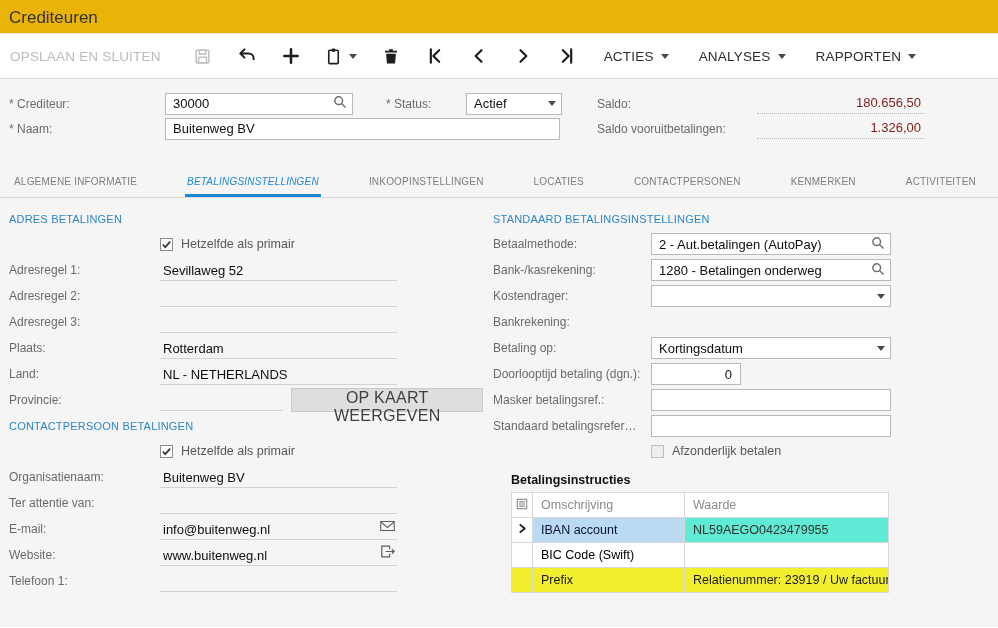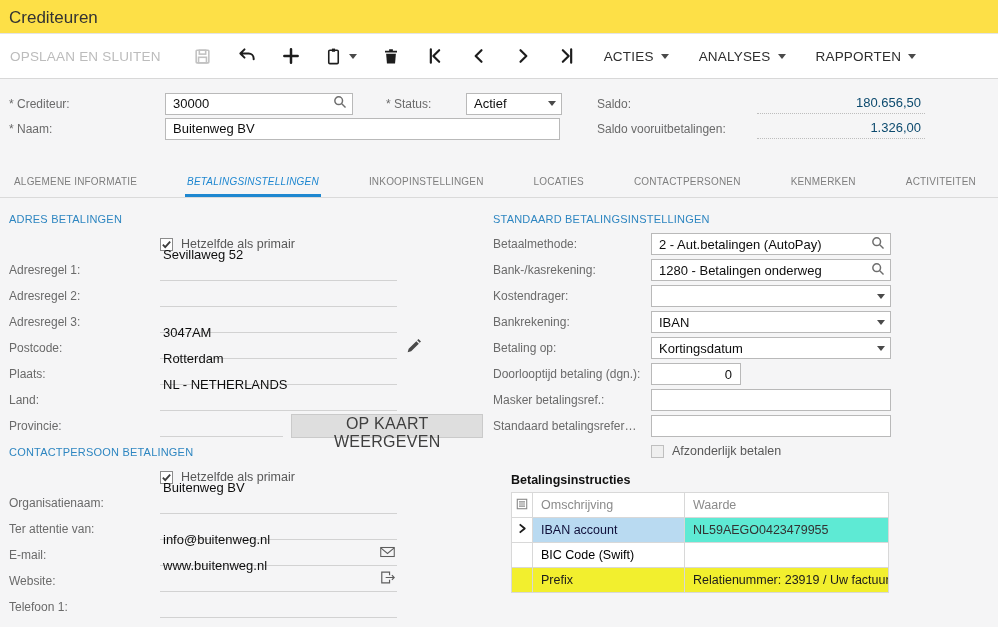--- a/index.html
+++ b/index.html
@@ -1,20 +1,20 @@
 <!DOCTYPE html>
 <html><head>
 <meta charset="utf-8">
 <style>
   * { box-sizing: border-box; margin: 0; padding: 0; }
   html,body { width: 998px; height: 628px; overflow: hidden; background: #fff;
     font-family: "Liberation Sans", sans-serif; }
 
   
-  .titlebar { height: 33px; padding: 8px 0 0 9px; background: #fde047; }
+  .titlebar { height: 33px; padding: 8px 0 0 9px; background: #eab308; }
   .page-title { font-size: 17px; color: #333; }
 
   
   .toolbar { height: 46px; border-top: 1px solid #e4e4e4; border-bottom: 1px solid #d8d8d8;
     display: flex; align-items: center; padding-left: 6px; background: #fff; }
   .tb-saveclose { font-size: 13.5px; color: #bcbcbc; letter-spacing: .2px; padding: 0 10px 0 4px;
     background: none; border: none; margin-right: 10px; font-family: inherit; }
   .tbtn { width: 44px; height: 32px; display: flex; align-items: center; justify-content: center;
     background: none; border: none; color: #1d1d1d; cursor: default; }
   .tbtn.disabled { color: #c2c2c2; }
@@ -34,41 +34,41 @@
   .slabel-status { width: 80px; font-size: 12px; color: #6a6a6a; margin-left: 33px; }
   .box { background: #fff; border: 1px solid #b9b9b9; height: 22px; display: flex;
     align-items: center; padding: 0 5px 0 7px; font-size: 13px; color: #0e0e0e; }
   .box .grow { flex: 1; }
   .w-cred { width: 188px; }
   .w-naam { width: 395px; }
   .w-status { width: 96px; }
   .saldo-block { position: absolute; left: 597px; top: 12px; }
   .saldo-row { display: flex; align-items: center; height: 25px; }
   .saldo-label { width: 160px; font-size: 12px; color: #6a6a6a; }
-  .saldo-value { width: 168px; text-align: right; font-size: 13px; color: #0c4a6e;
+  .saldo-value { width: 168px; text-align: right; font-size: 13px; color: #7f1d1d;
     border-bottom: 1px dotted #bdbdbd; padding: 2px 4px 3px 0; }
 
   
   .tabs { display: flex; align-items: flex-end; height: 37px; padding: 0 20px 0 12px;
     justify-content: space-between; border-bottom: 1px solid #dadada; background: #f5f5f6; }
   .tab { background: none; border: none; font-family: inherit; font-size: 10px; color: #7e7e7e;
     letter-spacing: .2px; padding: 9px 2px 10px; }
   .tab.active { color: #1e87d0; border-bottom: 3px solid #1e87d0; padding-bottom: 7px; font-style: italic; }
 
   
   .content { display: flex; background: #f5f5f6; padding-top: 8px; }
   .col-left { width: 483px; padding-left: 9px; }
   .col-right { flex: 1; padding-left: 10px; }
   .sechead { font-size: 11px; color: #2e86c1; letter-spacing: .2px; height: 25px;
     display: flex; align-items: center; }
 
   .frow { display: flex; align-items: center; height: 26px; }
   .flabel { width: 151px; font-size: 12px; color: #6a6a6a; flex-shrink: 0; }
   .fline { width: 237px; border-bottom: 1px solid #d2d2d2; height: 22px; display: flex;
-    align-items: flex-end; padding: 0 3px 18px; font-size: 13px; color: #0e0e0e; position: relative; }
+    align-items: flex-end; padding: 0 3px 2px; font-size: 13px; color: #0e0e0e; position: relative; }
   .fline .inline-icon { position: absolute; right: 2px; bottom: 4px; color: #5d5d5d; }
   .fline.short { width: 142px; }
   .cbrow { display: flex; align-items: center; height: 26px; padding-left: 151px; }
   .cb { width: 13px; height: 13px; border: 1px solid #8c8c8c; background: #fff;
     display: inline-flex; align-items: center; justify-content: center; margin-right: 8px; flex-shrink: 0; }
   .cb.unchecked { border-color: #bfbfbf; background: #efefef; }
   .cb-label { font-size: 12.5px; color: #585858; }
   .map-btn { margin-left: 8px; height: 24px; background: #dedede; border: 1px solid #cacaca;
     font-family: inherit; font-size: 16px; color: #3f3f3f; letter-spacing: .3px; padding: 0 11px; }
   .pencil-btn { background: none; border: none; margin-left: 9px; color: #4a4a4a; height: 20px;
@@ -268,33 +268,20 @@
               <span></span>
             </div>
         </div>
         <div class="frow">
           <span class="flabel">Adresregel 3:</span>
           <div class="fline">
               <span></span>
             </div>
         </div>
         <div class="frow">
-          <span class="flabel">Postcode:</span>
-          <div class="fline">
-              <span>3047AM</span>
-            </div>
-          <button class="pencil-btn">
-            <span>
-              <svg width="15" height="15" viewBox="0 0 18 18" fill="currentColor">
-                  <path d="M2 16 L3.2 11.8 L12.4 2.6 L15.4 5.6 L6.2 14.8 Z M13.4 1.6 L15 0 L18 3 L16.4 4.6 Z"></path>
-                </svg>
-            </span>
-          </button>
-        </div>
-        <div class="frow">
           <span class="flabel">Plaats:</span>
           <div class="fline">
               <span>Rotterdam</span>
             </div>
         </div>
         <div class="frow">
           <span class="flabel">Land:</span>
           <div class="fline">
               <span>NL - NETHERLANDS</span>
             </div>
@@ -391,24 +378,20 @@
         </div>
         <div class="frow">
           <span class="rlabel">Kostendrager:</span>
           <div class="box rbox">
             <span class="grow"></span>
             <span class="caret-down"></span>
           </div>
         </div>
         <div class="frow">
           <span class="rlabel">Bankrekening:</span>
-          <div class="box rbox">
-            <span class="grow">IBAN</span>
-            <span class="caret-down"></span>
-          </div>
         </div>
         <div class="frow">
           <span class="rlabel">Betaling op:</span>
           <div class="box rbox">
             <span class="grow">Kortingsdatum</span>
             <span class="caret-down"></span>
           </div>
         </div>
         <div class="frow">
           <span class="rlabel">Doorlooptijd betaling (dgn.):</span>

